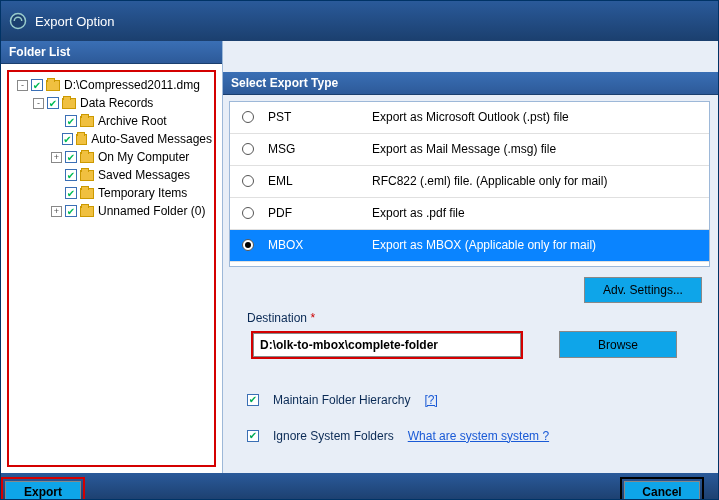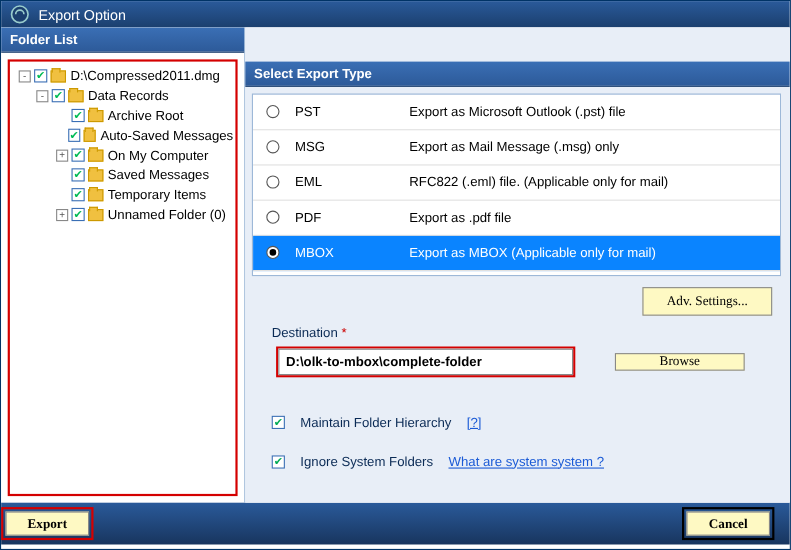--- a/index.html
+++ b/index.html
@@ -1,44 +1,44 @@
 <!DOCTYPE html>
 <html><head>
 <meta charset="utf-8">
 <style>
 * { box-sizing: border-box; margin: 0; padding: 0; font-family: "Segoe UI", Tahoma, sans-serif; }
 body { width: 719px; height: 500px; background: #fff; overflow: hidden; border: 1px solid #003366; }
-.titlebar { height: 24px; background: linear-gradient(#2a5a9a, #1b3f6e); color: #fff; display: flex; align-items: center; padding: 4px 8px; font-size: 13px; }
+.titlebar { height: 40px; background: linear-gradient(#2a5a9a, #1b3f6e); color: #fff; display: flex; align-items: center; padding: 4px 8px; font-size: 13px; }
 .titlebar .logo { width: 18px; height: 18px; margin-right: 8px; }
 .content { display: flex; height: 432px; background: #fff; }
 .left-panel { width: 222px; border-right: 1px solid #9db8d8; display: flex; flex-direction: column; }
 .panel-header { background: linear-gradient(#3a6fb5, #2d5a99); color: #fff; font-size: 12px; font-weight: bold; padding: 4px 8px; border-bottom: 1px solid #1b3f6e; }
 .tree-wrap { margin: 6px; border: 2px solid #d40000; background: #fff; height: 414px; padding: 4px 2px; font-size: 12px; color: #000; overflow: auto; }
 .tree-row { display: flex; align-items: center; height: 18px; white-space: nowrap; }
 .expander { width: 11px; height: 11px; border: 1px solid #888; margin-right: 3px; display: inline-flex; align-items: center; justify-content: center; font-size: 9px; line-height: 1; background: #fff; color: #555; cursor: pointer; }
 .exp-spacer { width: 14px; display: inline-block; }
 .chk { width: 12px; height: 12px; border: 1px solid #3a6fb5; margin-right: 3px; display: inline-flex; align-items: center; justify-content: center; font-size: 10px; color: #0b5; background: #fff; }
 .folder-icon { width: 14px; height: 11px; background: #f0c040; border: 1px solid #cc9900; margin-right: 4px; display: inline-block; position: relative; }
 .folder-icon:before { content: ""; position: absolute; top: -3px; left: 0; width: 6px; height: 3px; background: #f0c040; border: 1px solid #cc9900; border-bottom: none; }
 .right-panel { flex: 1; display: flex; flex-direction: column; background: #e8eef7; justify-content: center; }
 .type-list { margin: 6px 8px 0 6px; background: #fff; border: 1px solid #9db8d8; height: 166px; overflow-y: scroll; font-size: 12px; }
 .type-row { display: flex; align-items: center; height: 32px; border-bottom: 1px solid #e0e0e0; padding-left: 12px; cursor: pointer; }
 .type-row.selected { background: #0a84ff; color: #ffffff; }
 .radio { width: 12px; height: 12px; border: 1px solid #555; border-radius: 50%; margin-right: 14px; display: inline-flex; align-items: center; justify-content: center; background: #fff; }
 .radio.on:after { content: ""; width: 6px; height: 6px; background: #000; border-radius: 50%; }
 .type-code { width: 104px; display: inline-block; }
 .adv-row { display: flex; justify-content: flex-end; padding: 10px 16px 6px; }
-.btn { background: #fef9c3; border: 1px solid #888; font-size: 12px; cursor: pointer; display: inline-flex; align-items: center; justify-content: center; font-family: Liberation Serif, serif; }
+.btn { background: #0ea5e9; border: 1px solid #888; font-size: 12px; cursor: pointer; display: inline-flex; align-items: center; justify-content: center; }
 .btn-adv { width: 118px; height: 26px; }
 .dest-label { font-size: 12px; color: #0a2a55; padding: 2px 0 6px 24px; }
 .dest-label .star { color: #c00; }
 .dest-row { display: flex; align-items: center; padding-left: 28px; gap: 36px; }
 .dest-input-wrap { border: 2px solid #d40000; padding: 0; }
 .dest-input { width: 268px; height: 24px; border: 1px solid #888; font-size: 12px; font-weight: bold; padding: 0 6px; background: #fff; }
-.btn-browse { width: 118px; height: 16px; }
+.btn-browse { width: 118px; height: 27px; }
 .opt-row { padding: 0 0 0 24px; margin-top: 34px; font-size: 12px; color: #0a2a55; display: flex; align-items: center; gap: 14px; }
 .opt-chk { width: 12px; height: 12px; border: 1px solid #3a6fb5; display: inline-flex; align-items: center; justify-content: center; color: #0a5; font-size: 10px; background: #fff; cursor: pointer; }
 .link { color: #1a5ad6; text-decoration: underline; cursor: pointer; }
 .footer { height: 38px; background: linear-gradient(#2a5a9a, #18355e); display: flex; justify-content: space-between; align-items: center; padding-right: 14px; gap: 10px; }
 .btn-export-wrap, .btn-cancel-wrap { padding: 2px; }
 .btn-export-wrap { border: 2px solid #d40000; }
 .btn-cancel-wrap { border: 2px solid #000; }
 .btn-footer { width: 76px; height: 22px; font-size: 12px; font-weight: bold; }
 .ind1 { padding-left: 6px; } .ind2 { padding-left: 22px; } .ind3 { padding-left: 40px; }
 </style>
@@ -112,21 +112,21 @@
     <div class="panel-header">Select Export Type</div>
     <div class="type-list" id="types">
         <div class="type-row">
           <span class="radio"></span>
           <span class="type-code">PST</span>
           <span>Export as Microsoft Outlook (.pst) file</span>
         </div>
         <div class="type-row">
           <span class="radio"></span>
           <span class="type-code">MSG</span>
-          <span>Export as Mail Message (.msg) only</span>
+          <span>Export as Mail Message (.msg) file</span>
         </div>
         <div class="type-row">
           <span class="radio"></span>
           <span class="type-code">EML</span>
           <span>RFC822 (.eml) file. (Applicable only for mail)</span>
         </div>
         <div class="type-row">
           <span class="radio"></span>
           <span class="type-code">PDF</span>
           <span>Export as .pdf file</span>

